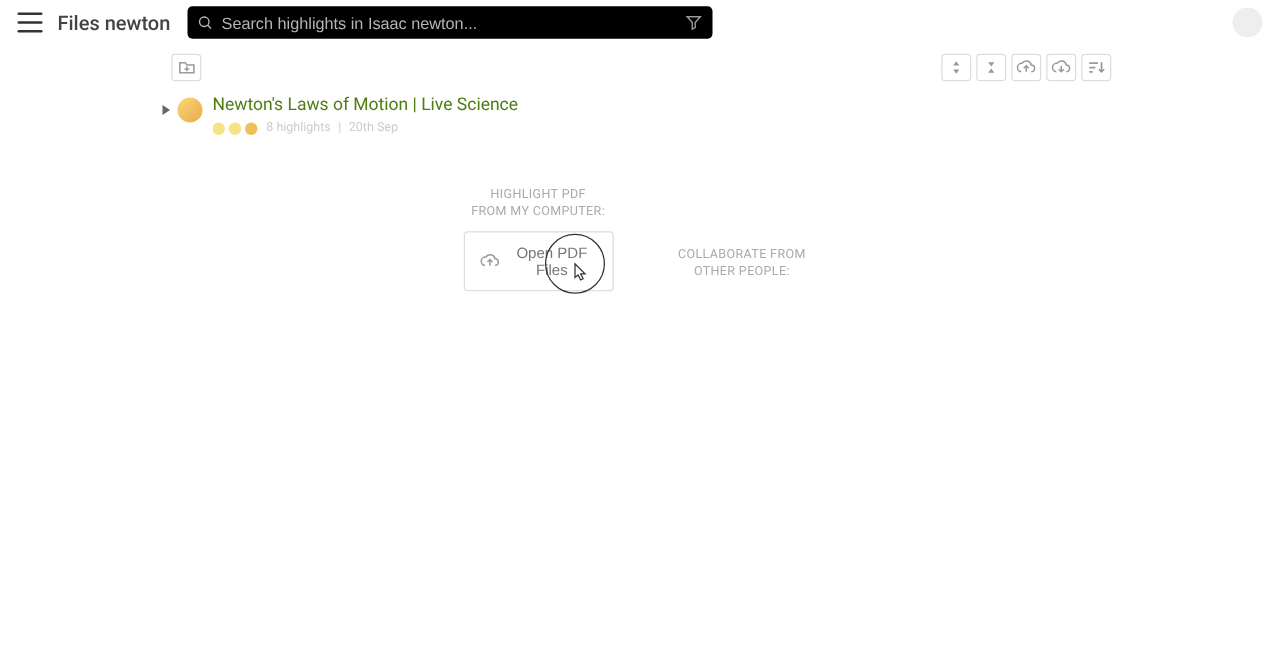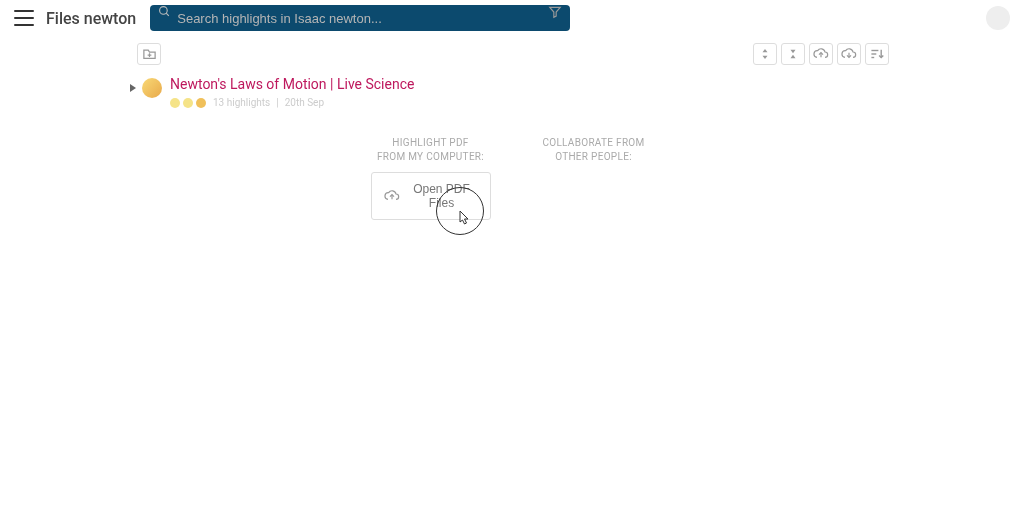--- a/index.html
+++ b/index.html
@@ -47,21 +47,22 @@
       font-size: 16px;
       color: #444;
       font-weight: 500;
       margin-right: 6px;
     }
 
     .search-container {
       flex: 0 0 420px;
       position: relative;
       display: flex;
-      background: #0c4a6e;
+      align-items: center;
+      background: #000000;
       border-radius: 4px;
       height: 26px;
       padding: 0 8px;
     }
 
     .search-container svg {
       flex: 0 0 auto;
     }
 
     .search-input {
@@ -168,21 +169,21 @@
       border-radius: 50%;
       background: linear-gradient(135deg, #f9d976, #e8a94a);
       margin-top: 2px;
       margin-right: 8px;
     }
 
     .item-body { display: flex; flex-direction: column; }
 
     .item-title {
       font-size: 14px;
-      color: #be185d;
+      color: #4d7c0f;
       font-weight: 400;
     }
 
     .item-meta {
       display: flex;
       align-items: center;
       margin-top: 5px;
       gap: 2px;
     }
 
@@ -198,21 +199,22 @@
     .meta-text {
       font-size: 10px;
       color: #ccc;
       margin-left: 4px;
     }
 
     .action-row {
       display: flex;
       justify-content: center;
       gap: 23px;
-      margin-top: 26px;
+      margin-top: 39px;
+      align-items: flex-end;
     }
 
     .action-col {
       display: flex;
       flex-direction: column;
       align-items: center;
       width: 140px;
     }
 
     .action-heading {
@@ -337,21 +339,21 @@
 <div class="content">
   <div class="item-row">
     <div class="chevron"></div>
     <div class="item-favicon"></div>
     <div class="item-body">
       <div class="item-title">Newton's Laws of Motion | Live Science</div>
       <div class="item-meta">
         <span class="dot"></span>
         <span class="dot"></span>
         <span class="dot orange"></span>
-        <span class="meta-text">13 highlights</span>
+        <span class="meta-text">8 highlights</span>
         <span class="meta-text">|</span>
         <span class="meta-text">20th Sep</span>
       </div>
     </div>
   </div>
 
   <div class="action-row">
     <div class="action-col">
       <div class="action-heading">
         <span>HIGHLIGHT PDF</span><br>

